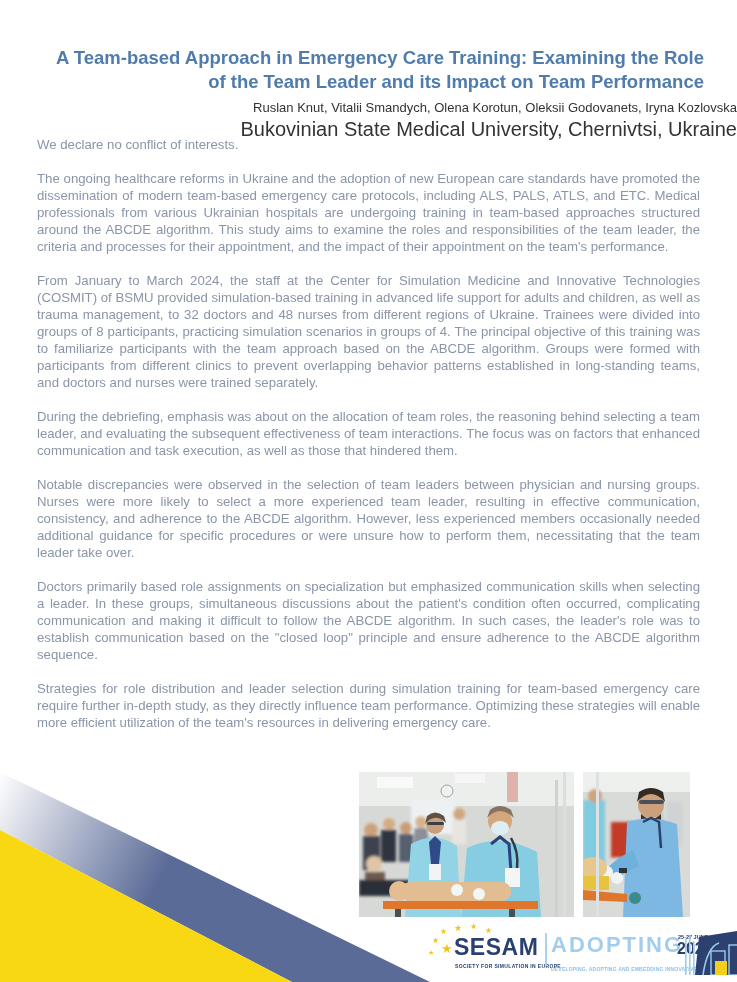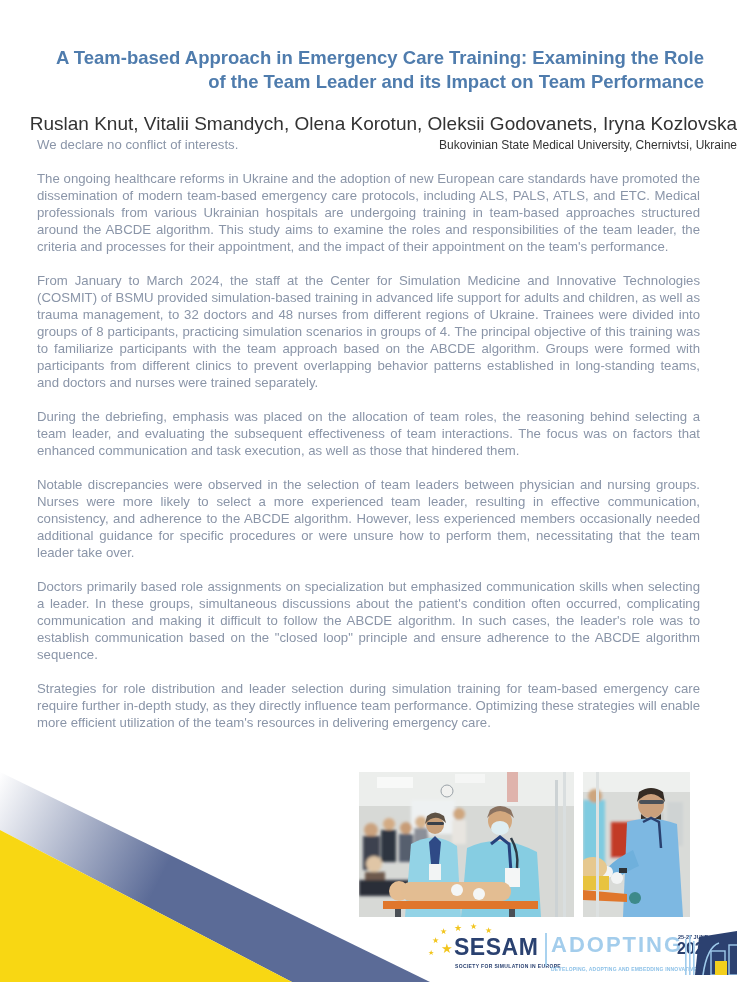--- a/index.html
+++ b/index.html
@@ -8,25 +8,25 @@
     overflow:hidden; font-family:"Liberation Sans", sans-serif;
   }
   
   header { position:absolute; top:46px; left:16px; right:0; text-align:right; }
   h1.title {
     margin:0 auto; max-width:655px;
     font-size:18.5px; line-height:23.5px; font-weight:600;
     color:var(--title_color,#4f7cad);
   }
   .authors {
-    margin:20px auto 0; font-size:19px; line-height:21px;
+    margin:4px auto 0; font-size:13px; line-height:21px;
     color:var(--author_color,#333); font-weight:500;
   }
   .affiliation {
-    margin:1px auto 0; font-size:12px; line-height:21px;
+    margin:1px auto 0; font-size:20px; line-height:21px;
     color:var(--author_color,#333);
   }
   
   main.abstract {
     position:absolute; top:136px; left:37px; width:663px;
     color:var(--body_color,#8a95a8);
     font-size:13.2px; line-height:17px; text-align:justify;
     text-justify:inter-word;
   }
   main.abstract p { margin:0 0 17px; }
@@ -76,21 +76,21 @@
   <header>
     <h1 class="title">A Team-based Approach in Emergency Care Training: Examining the Role of the Team Leader and its Impact on Team Performance</h1>
     <p class="authors">Ruslan Knut, Vitalii Smandych, Olena Korotun, Oleksii Godovanets, Iryna Kozlovska</p>
     <p class="affiliation">Bukovinian State Medical University, Chernivtsi, Ukraine</p>
   </header>
 
   <main class="abstract">
     <p>We declare no conflict of interests.</p>
     <p>The ongoing healthcare reforms in Ukraine and the adoption of new European care standards have promoted the dissemination of modern team-based emergency care protocols, including ALS, PALS, ATLS, and ETC. Medical professionals from various Ukrainian hospitals are undergoing training in team-based approaches structured around the ABCDE algorithm. This study aims to examine the roles and responsibilities of the team leader, the criteria and processes for their appointment, and the impact of their appointment on the team's performance.</p>
     <p>From January to March 2024, the staff at the Center for Simulation Medicine and Innovative Technologies (COSMIT) of BSMU provided simulation-based training in advanced life support for adults and children, as well as trauma management, to 32 doctors and 48 nurses from different regions of Ukraine. Trainees were divided into groups of 8 participants, practicing simulation scenarios in groups of 4. The principal objective of this training was to familiarize participants with the team approach based on the ABCDE algorithm. Groups were formed with participants from different clinics to prevent overlapping behavior patterns established in long-standing teams, and doctors and nurses were trained separately.</p>
-    <p>During the debriefing, emphasis was placed on the allocation of team roles, the reasoning behind selecting a team leader, and evaluating the subsequent effectiveness of team interactions. The focus was on factors that enhanced communication and task execution, as well as those that hindered them.</p>
+    <p>During the debriefing, emphasis was about on the allocation of team roles, the reasoning behind selecting a team leader, and evaluating the subsequent effectiveness of team interactions. The focus was on factors that enhanced communication and task execution, as well as those that hindered them.</p>
     <p>Notable discrepancies were observed in the selection of team leaders between physician and nursing groups. Nurses were more likely to select a more experienced team leader, resulting in effective communication, consistency, and adherence to the ABCDE algorithm. However, less experienced members occasionally needed additional guidance for specific procedures or were unsure how to perform them, necessitating that the team leader take over.</p>
     <p>Doctors primarily based role assignments on specialization but emphasized communication skills when selecting a leader. In these groups, simultaneous discussions about the patient's condition often occurred, complicating communication and making it difficult to follow the ABCDE algorithm. In such cases, the leader's role was to establish communication based on the "closed loop" principle and ensure adherence to the ABCDE algorithm sequence.</p>
     <p>Strategies for role distribution and leader selection during simulation training for team-based emergency care require further in-depth study, as they directly influence team performance. Optimizing these strategies will enable more efficient utilization of the team's resources in delivering emergency care.</p>
   </main>
 
   <figure class="photo photo-left" style="margin:0;">
     <svg viewBox="0 0 215 145" preserveAspectRatio="none">
       <defs>
           <filter id="pb1" x="-10%" y="-10%" width="120%" height="120%">
             <feGaussianBlur stdDeviation="1.6"></feGaussianBlur>

